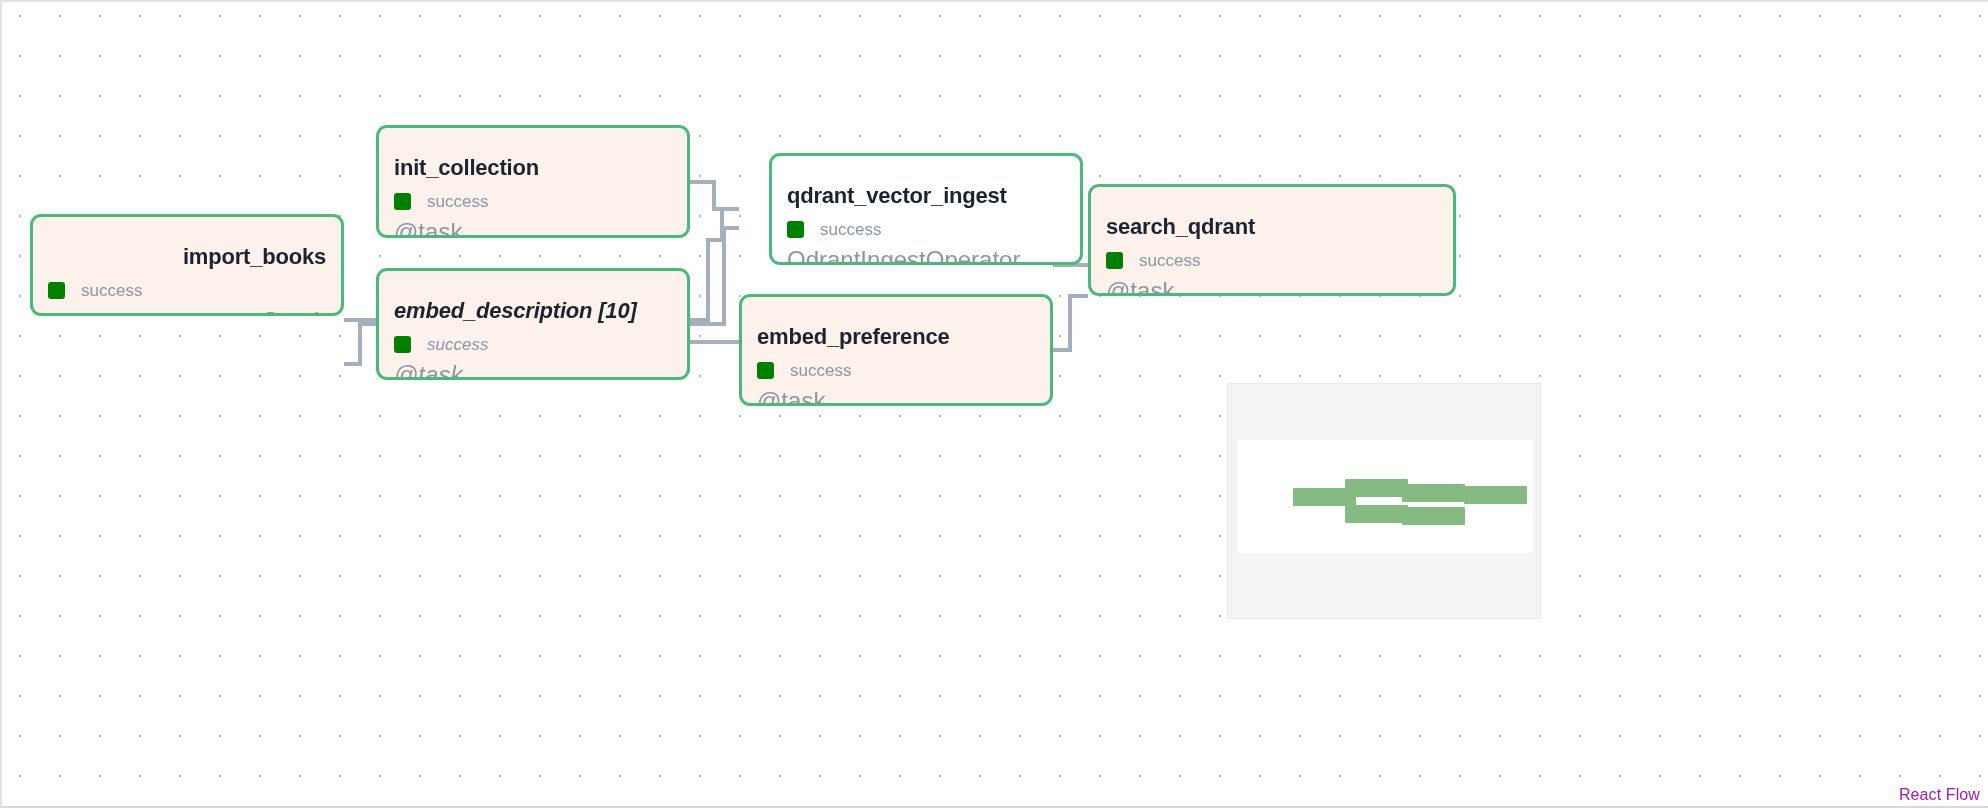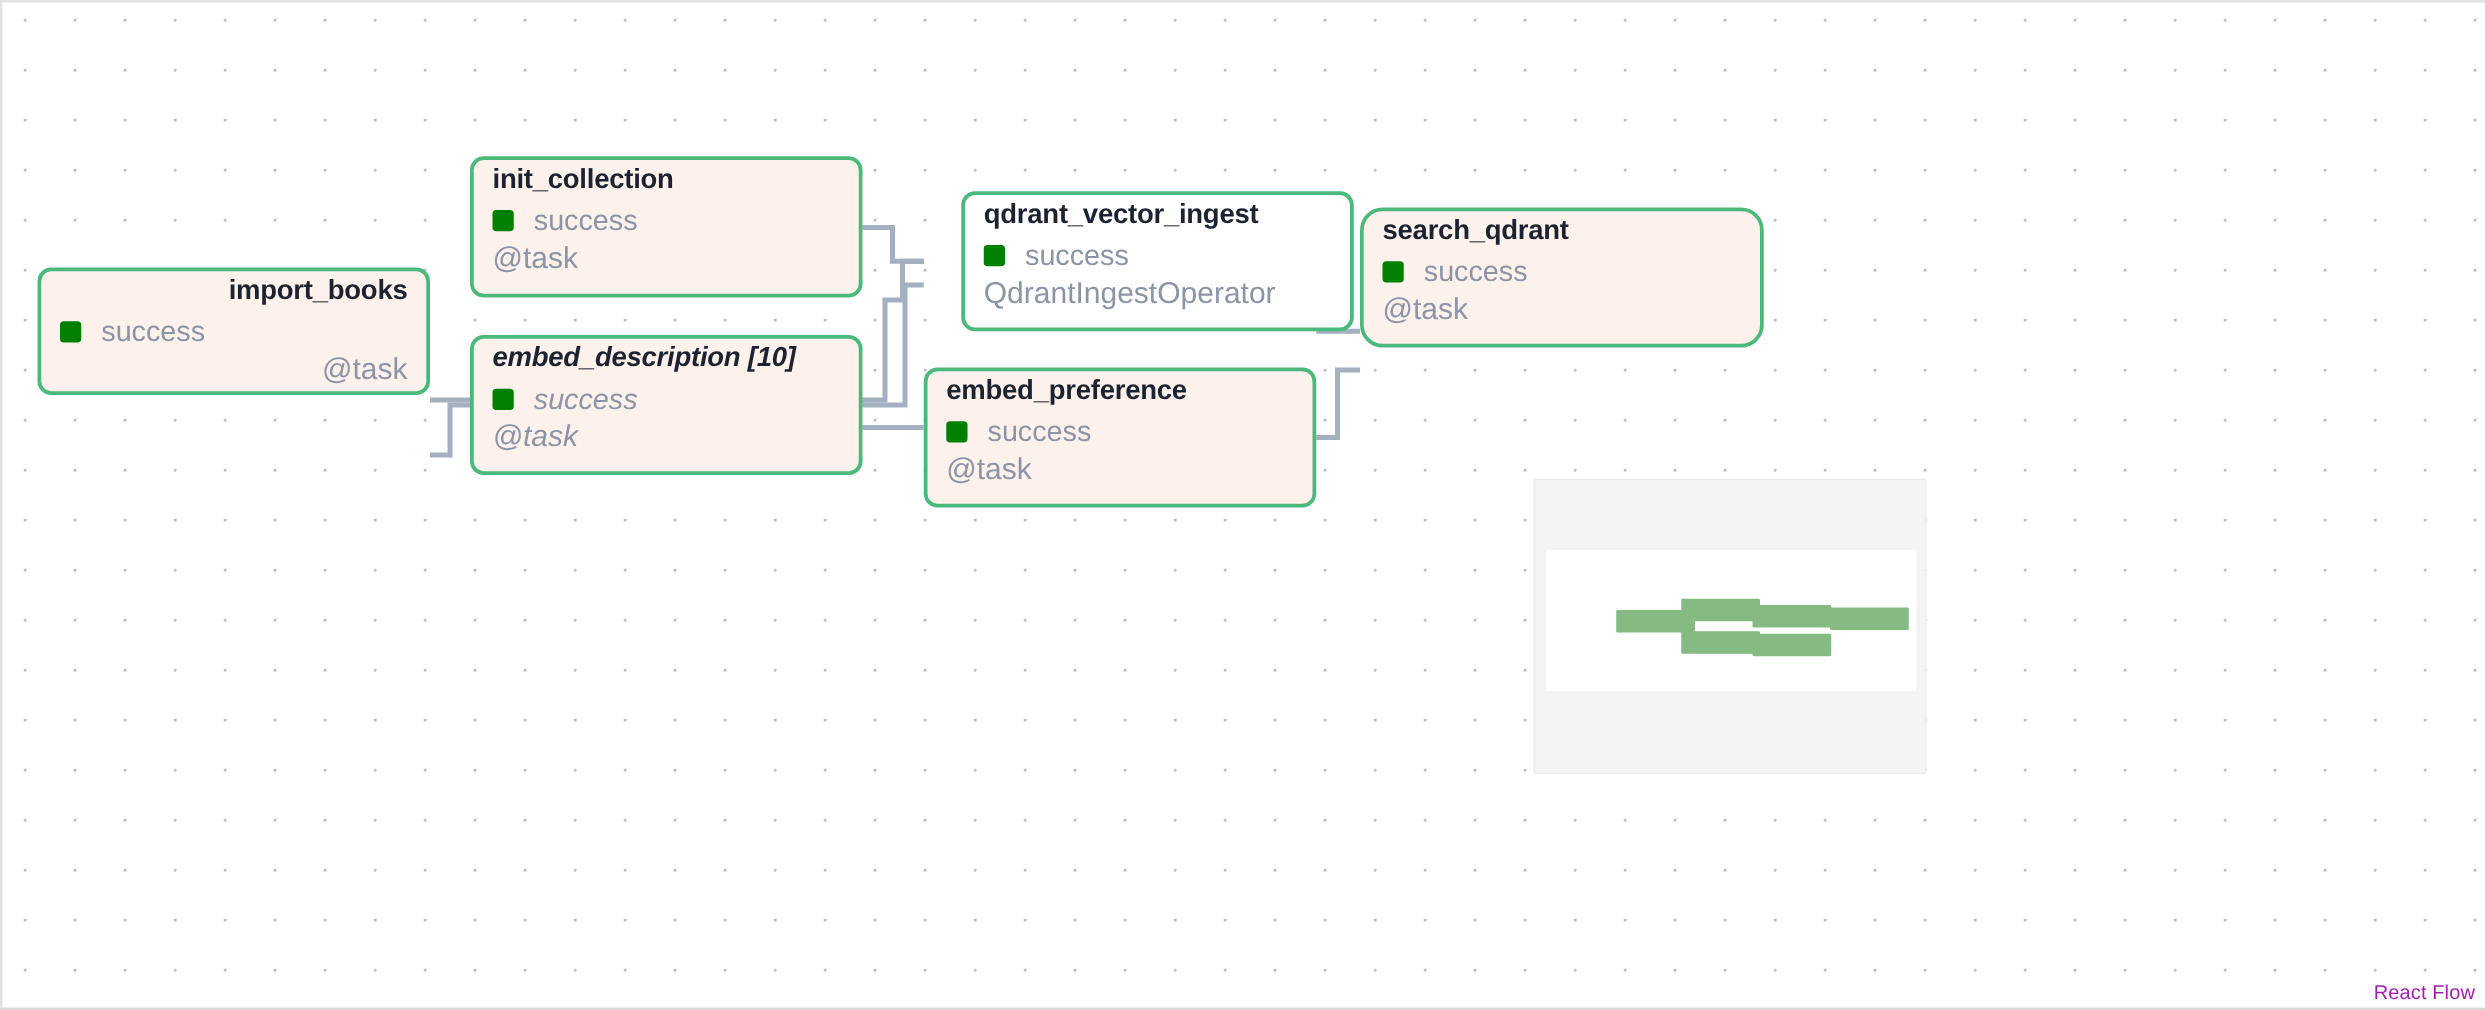--- a/index.html
+++ b/index.html
@@ -48,21 +48,21 @@
     stroke-linejoin: miter;
   }
 
   
   .node {
     position: absolute;
     box-sizing: border-box;
     border: 3px solid #4bb97c;
     border-radius: 11px;
     background: #fdf1ec;
-    padding: 3px 15px 10px 15px;
+    padding: 28px 15px 10px 15px;
     overflow: hidden;
   }
   .node.plain { background: #ffffff; margin-left: 30px; }
 
   .node-title {
     font-size: 22px;
     font-weight: bold;
     color: #1c2330;
     letter-spacing: -0.2px;
     line-height: 1.1;
@@ -76,21 +76,21 @@
     height: 24px;
   }
   .status-swatch {
     width: 17px; height: 17px;
     background: #008000;
     border-radius: 3px;
     flex: 0 0 auto;
   }
   .status-label {
     margin-left: 16px;
-    font-size: 23px;
+    font-size: 17px;
     color: #8b95a6;
     line-height: 1;
   }
   .node-kind {
     margin-top: 5px;
     font-size: 24px;
     color: #8b95a6;
     line-height: 1.15;
     white-space: nowrap;
   }
@@ -176,21 +176,21 @@
         <div class="node-kind">QdrantIngestOperator</div>
       </div>
       <div class="node" style="left: 737px; top: 292px; width: 314px; height: 112px;">
         <div class="node-title">embed_preference</div>
         <div class="node-status">
           <span class="status-swatch"></span>
           <span class="status-label">success</span>
         </div>
         <div class="node-kind">@task</div>
       </div>
-      <div class="node" style="left: 1086px; top: 164px; width: 323px; height: 112px; border-radius: 18px;">
+      <div class="node" style="left: 1086px; top: 182px; width: 368px; height: 112px;">
         <div class="node-title">search_qdrant</div>
         <div class="node-status">
           <span class="status-swatch"></span>
           <span class="status-label">success</span>
         </div>
         <div class="node-kind">@task</div>
       </div>
     </div>
 
   <div id="minimap" style="left: 1225px; top: 381px; width: 314px; height: 236px;">

